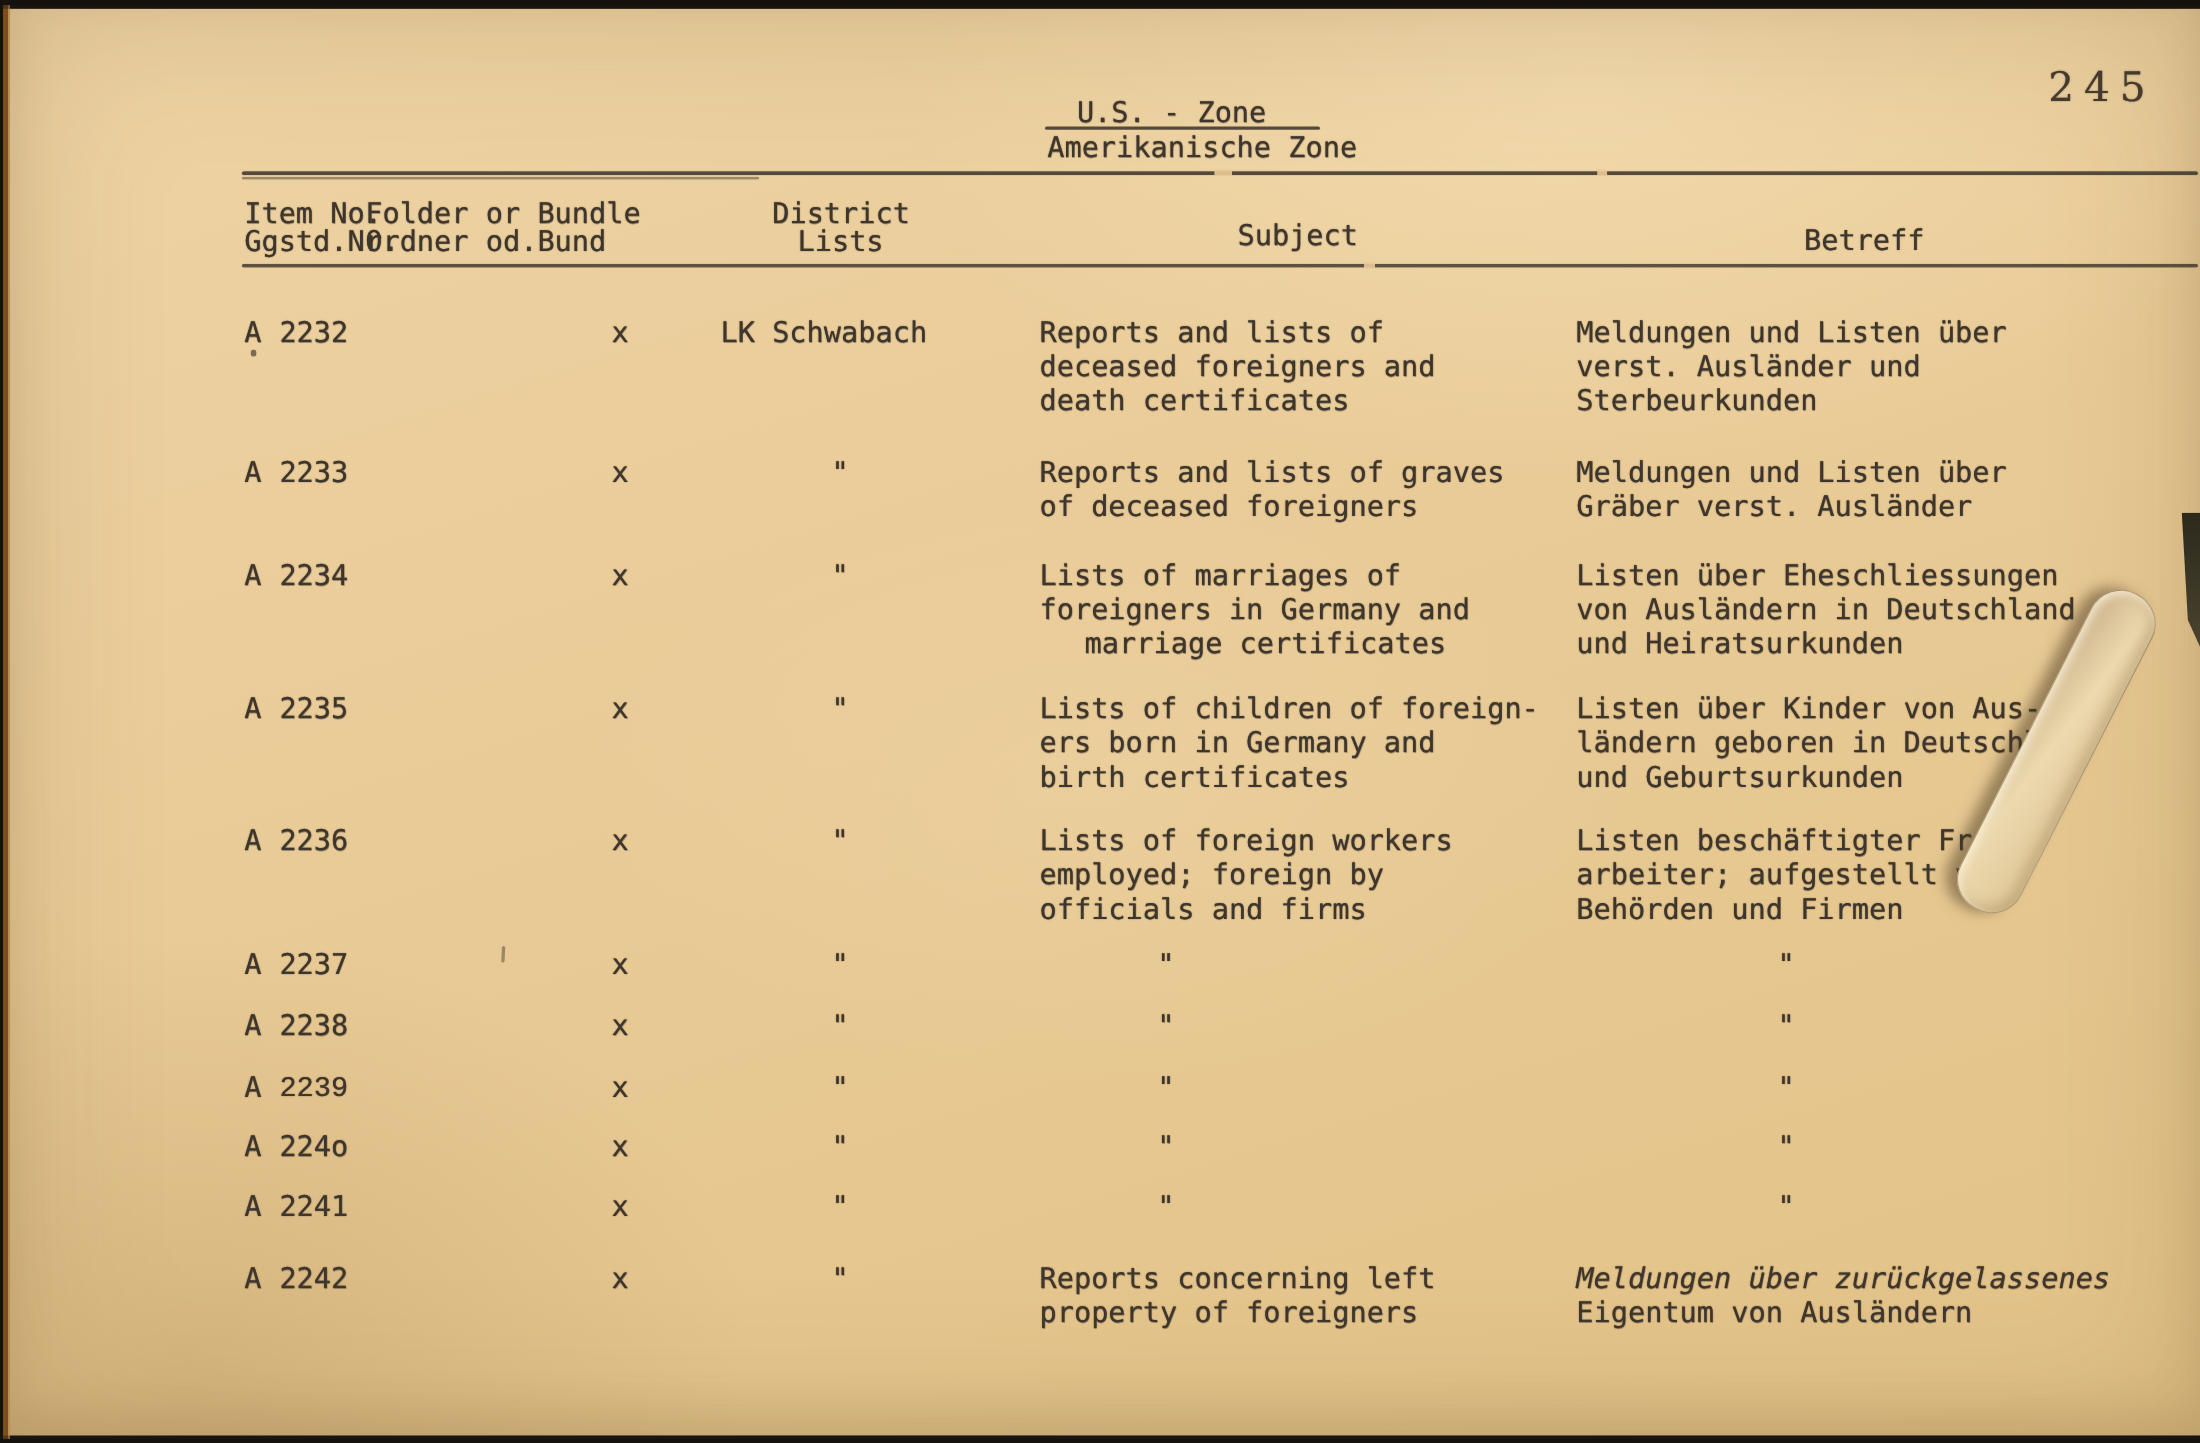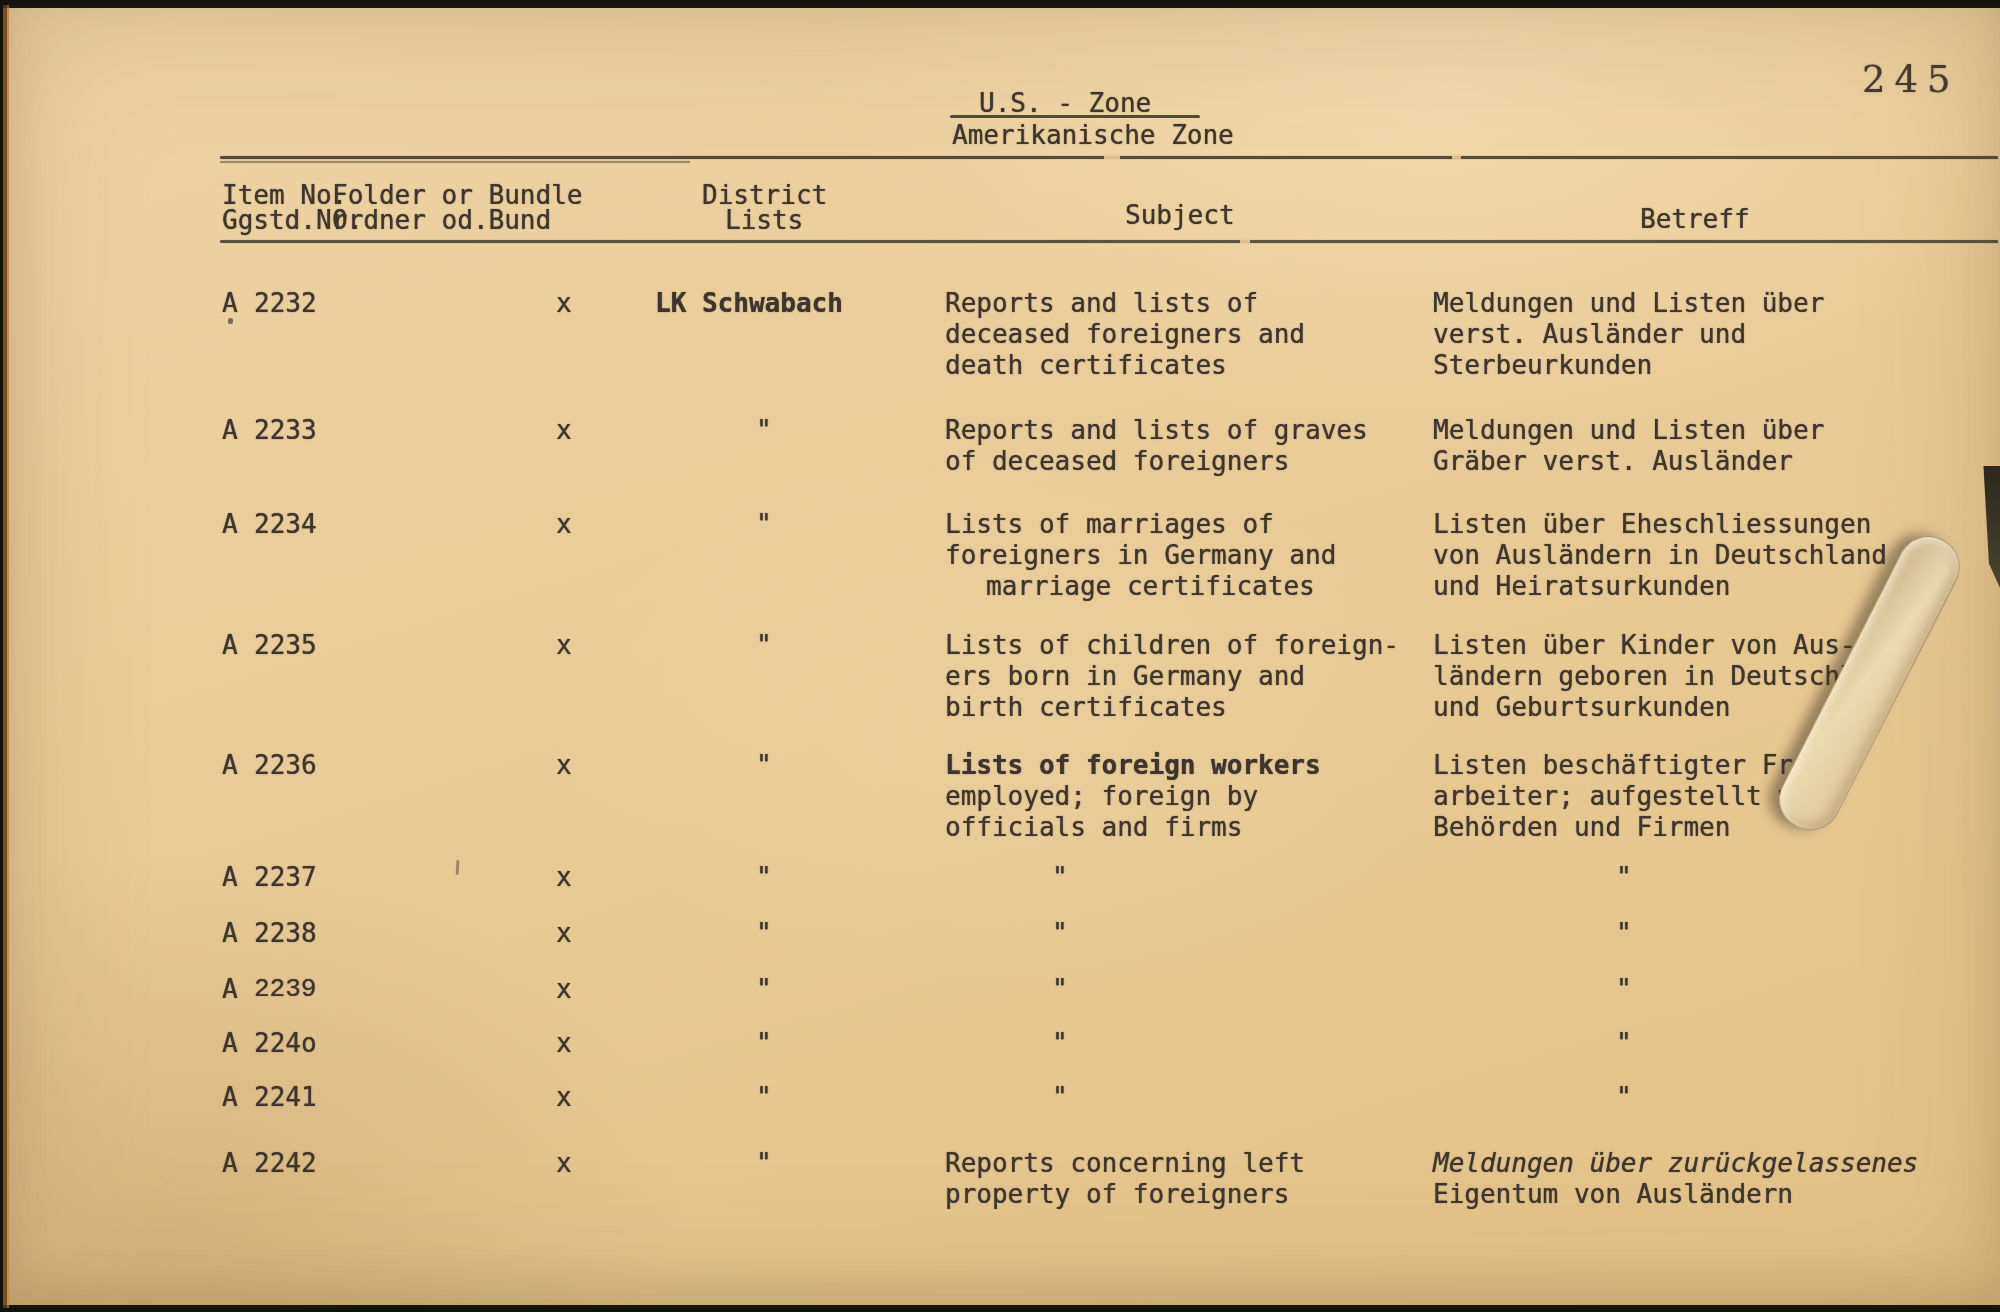--- a/index.html
+++ b/index.html
@@ -86,21 +86,21 @@
   <span class="tw" style="left:702px;top:180px">District</span>
   <span class="tw" style="left:725px;top:205px">Lists</span>
   <span class="tw" style="left:1125px;top:200px">Subject</span>
   <span class="tw" style="left:1640px;top:204px">Betreff</span>
 
   <div id="rows">
       <div>
         <span class="tw cell" style="left: 222px; top: 288px;">A</span>
         <span class="tw cell" style="left: 254px; top: 288px;">2232</span>
         <span class="tw cell" style="left: 556px; top: 288px;">x</span>
-        <span class="tw cell" style="left: 655px; top: 288px; font-weight: bold;">LK Schwabach</span>
+        <span class="tw cell" style="left: 655px; top: 288px;">LK Schwabach</span>
         <span class="tw cell" style="left: 945px; top: 288px;">Reports and lists of</span>
         <span class="tw cell" style="left: 945px; top: 319px;">deceased foreigners and</span>
         <span class="tw cell" style="left: 945px; top: 350px;">death certificates</span>
         <span class="tw cell" style="left: 1433px; top: 288px;">Meldungen und Listen über</span>
         <span class="tw cell" style="left: 1433px; top: 319px;">verst. Ausländer und</span>
         <span class="tw cell" style="left: 1433px; top: 350px;">Sterbeurkunden</span>
       </div>
       <div>
         <span class="tw cell" style="left: 222px; top: 415px;">A</span>
         <span class="tw cell" style="left: 254px; top: 415px;">2233</span>
@@ -133,21 +133,21 @@
         <span class="tw cell" style="left: 945px; top: 692px;">birth certificates</span>
         <span class="tw cell" style="left: 1433px; top: 630px;">Listen über Kinder von Aus-</span>
         <span class="tw cell" style="left: 1433px; top: 661px;">ländern geboren in Deutschland</span>
         <span class="tw cell" style="left: 1433px; top: 692px;">und Geburtsurkunden</span>
       </div>
       <div>
         <span class="tw cell" style="left: 222px; top: 750px;">A</span>
         <span class="tw cell" style="left: 254px; top: 750px;">2236</span>
         <span class="tw cell" style="left: 556px; top: 750px;">x</span>
         <span class="tw cell" style="left: 756px; top: 750px;">"</span>
-        <span class="tw cell" style="left: 945px; top: 750px; font-weight: bold;">Lists of foreign workers</span>
+        <span class="tw cell" style="left: 945px; top: 750px;">Lists of foreign workers</span>
         <span class="tw cell" style="left: 945px; top: 781px;">employed; foreign by</span>
         <span class="tw cell" style="left: 945px; top: 812px;">officials and firms</span>
         <span class="tw cell" style="left: 1433px; top: 750px;">Listen beschäftigter Fremd-</span>
         <span class="tw cell" style="left: 1433px; top: 781px;">arbeiter; aufgestellt von</span>
         <span class="tw cell" style="left: 1433px; top: 812px;">Behörden und Firmen</span>
       </div>
       <div>
         <span class="tw cell" style="left: 222px; top: 862px;">A</span>
         <span class="tw cell" style="left: 254px; top: 862px;">2237</span>
         <span class="tw cell" style="left: 556px; top: 862px;">x</span>

